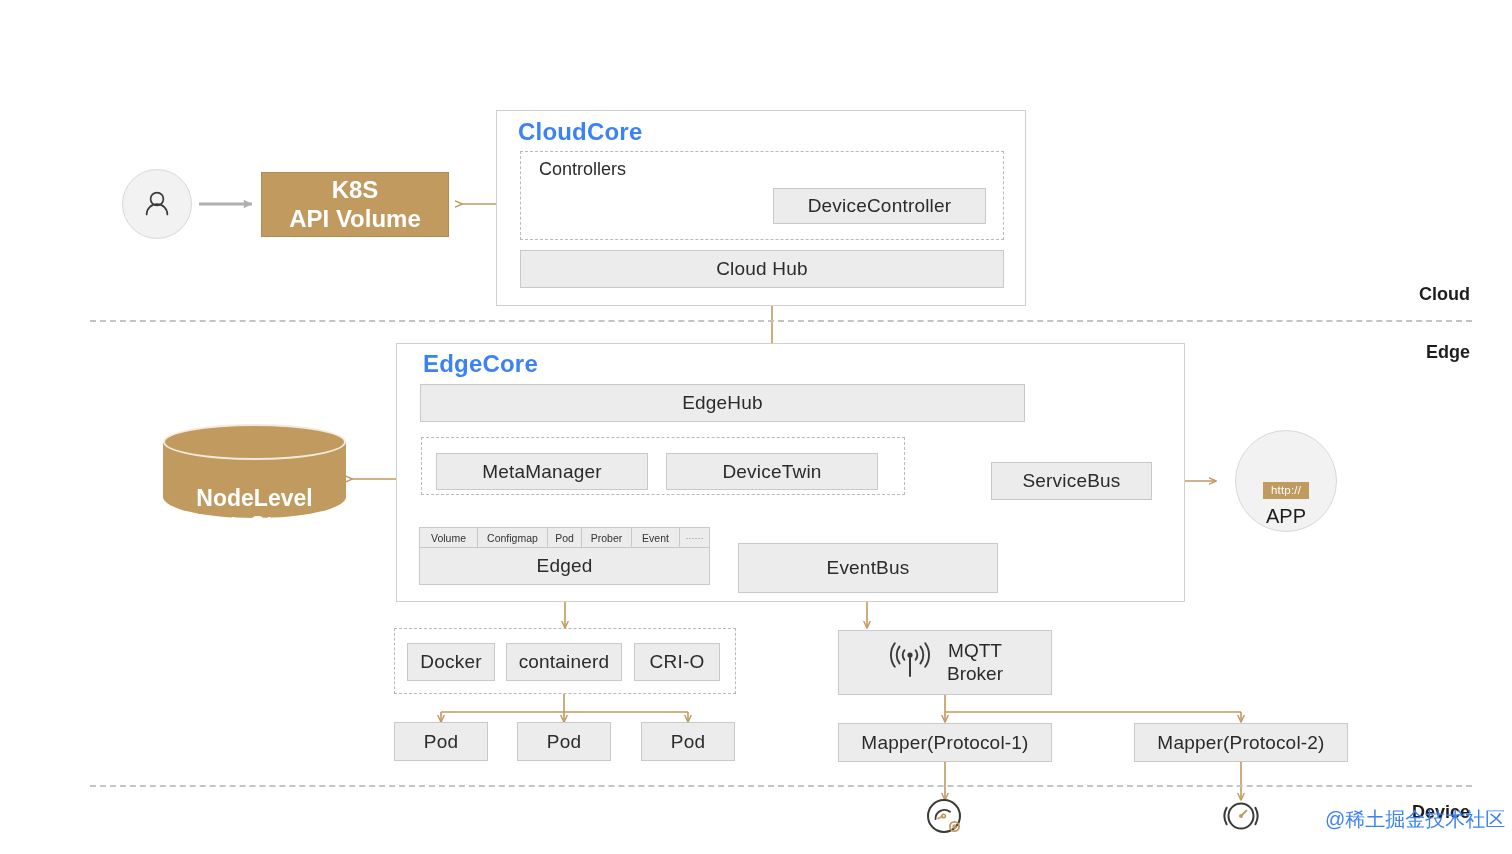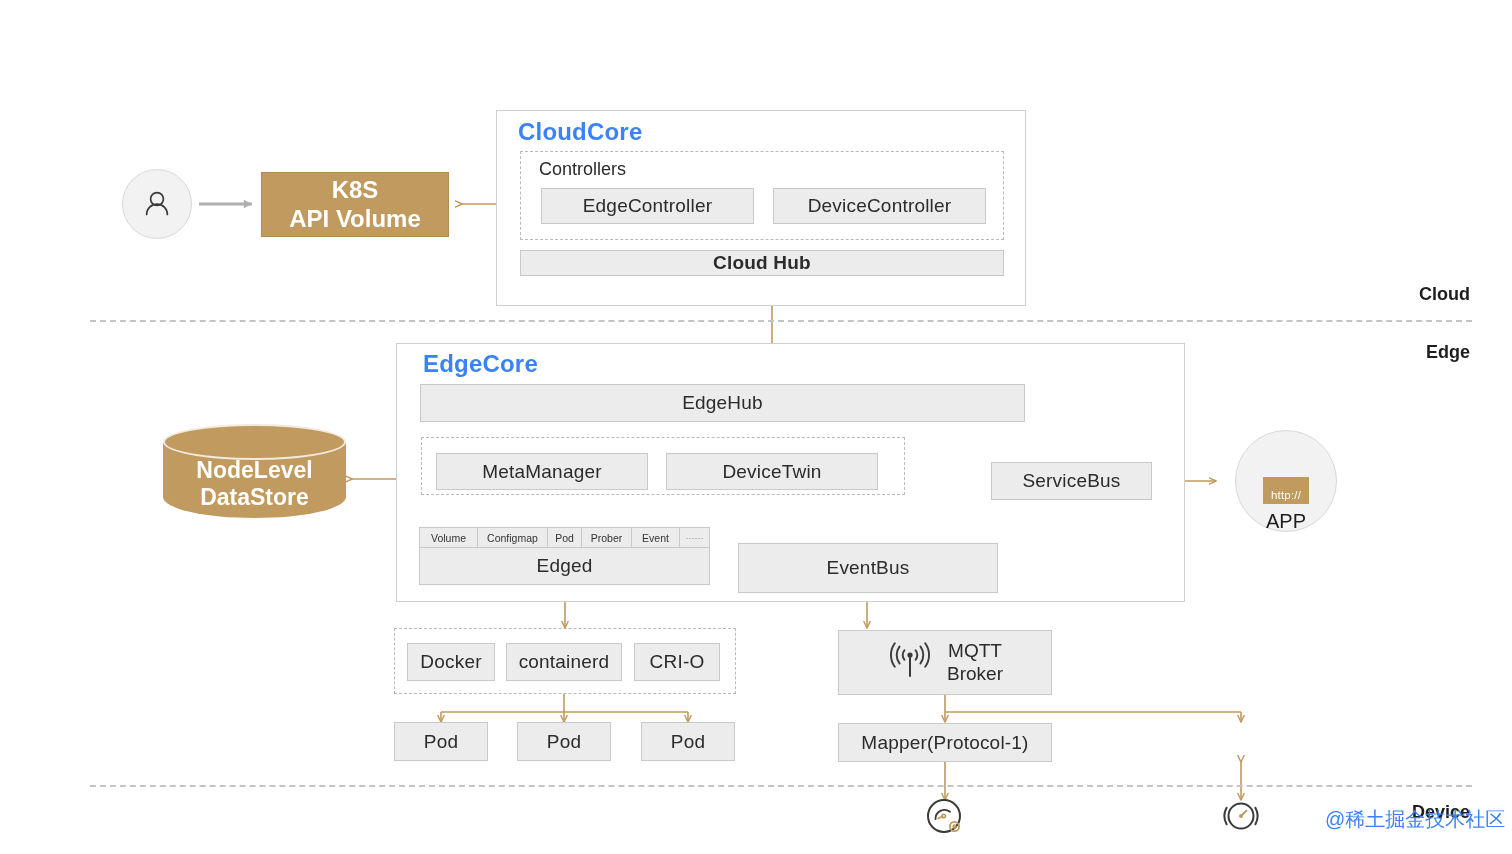--- a/index.html
+++ b/index.html
@@ -105,20 +105,21 @@
   }
   .cyl-label {
     position: absolute;
     left: 0; right: 0;
     text-align: center;
     color: #ffffff;
     font-size: 23px;
     font-weight: bold;
     line-height: 1.16;
     z-index: 4;
+    margin-top: 28px;
   }
 
   
   .zone-line {
     border-top: 2px dashed #c4c4c4;
     height: 0;
   }
   .zone-label {
     color: #1d1d1d;
     font-size: 18px;
@@ -161,21 +162,21 @@
     color: #2b2b2b;
     line-height: 1.2;
     text-align: center;
     white-space: nowrap;
   }
 
   .http-badge {
     background: #c09a5e;
     color: #ffffff;
     font-size: 11.5px;
-    padding: 12px 8px 3px 8px;
+    padding: 2px 8px 3px 8px;
     letter-spacing: .2px;
     white-space: nowrap;
     margin-top: 48px;
   }
   .app-label {
     font-size: 20px;
     color: #1d1d1d;
     margin-top: 6px;
     white-space: nowrap;
   }
@@ -294,24 +295,23 @@
     <span>API Volume</span>
   </div>
 
   <div class="abs container-box" style="left:496px; top:110px; width:530px; height:196px;"></div>
 
   <div class="abs section-title" style="left:518px; top:118px;">CloudCore</div>
 
   <div class="abs dashed-box" style="left:520px; top:151px; width:484px; height:89px;"></div>
   <div class="abs sub-title" style="left:539px; top:159px;">Controllers</div>
 
-  <div class="abs gbox" style="left:541px; top:188px; width:213px; height:36px;">EdgeController</div>
   <div class="abs gbox" style="left:773px; top:188px; width:213px; height:36px;">DeviceController</div>
 
-  <div class="abs gbox" style="left:520px; top:250px; width:484px; height:26px;font-weight:bold;">Cloud Hub</div>
+  <div class="abs gbox" style="left:520px; top:250px; width:484px; height:38px;">Cloud Hub</div>
 
   <div class="abs cyl-wrap" style="left:163px; top:424px; width:183px; height:94px;">
     <div class="cyl-bottom" style="top:52px; height:42px;"></div>
     <div class="cyl-body" style="top:18px; height:55px;"></div>
     <div class="cyl-top" style="top:0px; height:36px;"></div>
     <div class="cyl-label" style="top:33px;">
       <div>NodeLevel</div>
       <div>DataStore</div>
     </div>
   </div>
@@ -367,20 +367,21 @@
       <path d="M7.8,1.2 a20,20 0 0 0 0,23.6" fill="none" stroke="#3a3a3a" stroke-width="1.9" stroke-linecap="round"></path>
       <path d="M38.2,1.2 a20,20 0 0 1 0,23.6" fill="none" stroke="#3a3a3a" stroke-width="1.9" stroke-linecap="round"></path>
     </svg>
     <div class="mqtt-label">
       <div>MQTT</div>
       <div>Broker</div>
     </div>
   </div>
 
   <div class="abs gbox" style="left:838px; top:723px; width:214px; height:39px;">Mapper(Protocol-1)</div>
+  <div class="abs gbox" style="left:1134px; top:723px; width:214px; height:39px;">Mapper(Protocol-2)</div>
 
   <div class="abs" style="left:925px; top:797px; width:40px; height:40px;">
     <svg width="40" height="40" viewBox="0 0 40 40">
       <circle cx="19" cy="19" r="16" fill="none" stroke="#3a3a3a" stroke-width="2"></circle>
       <path d="M10.5,22 a9,9 0 0 1 14.5,-7.2" fill="none" stroke="#3a3a3a" stroke-width="1.8" stroke-linecap="round"></path>
       <path d="M13.2,21.5 L17.6,19.2" stroke="#c09a5e" stroke-width="1.8" stroke-linecap="round"></path>
       <circle cx="18.6" cy="19" r="1.8" fill="none" stroke="#c09a5e" stroke-width="1.6"></circle>
       <circle cx="29.5" cy="29.5" r="4.6" fill="none" stroke="#c09a5e" stroke-width="1.8"></circle>
       <circle cx="29.5" cy="29.5" r="1.5" fill="none" stroke="#c09a5e" stroke-width="1.4"></circle>
     </svg>

